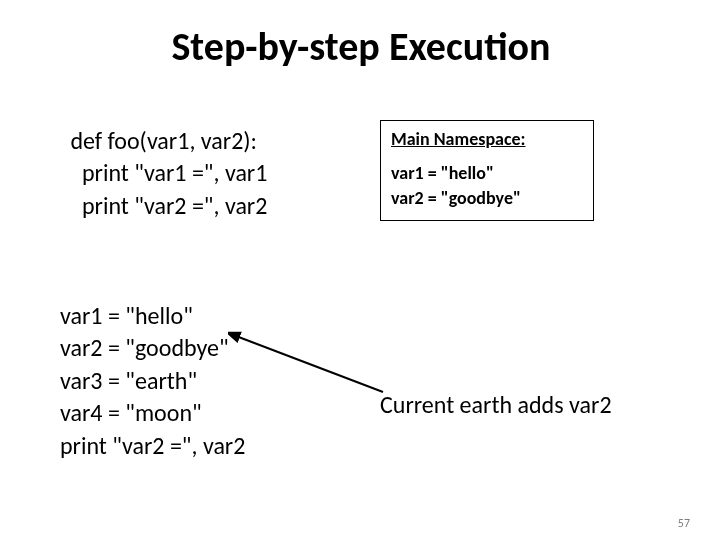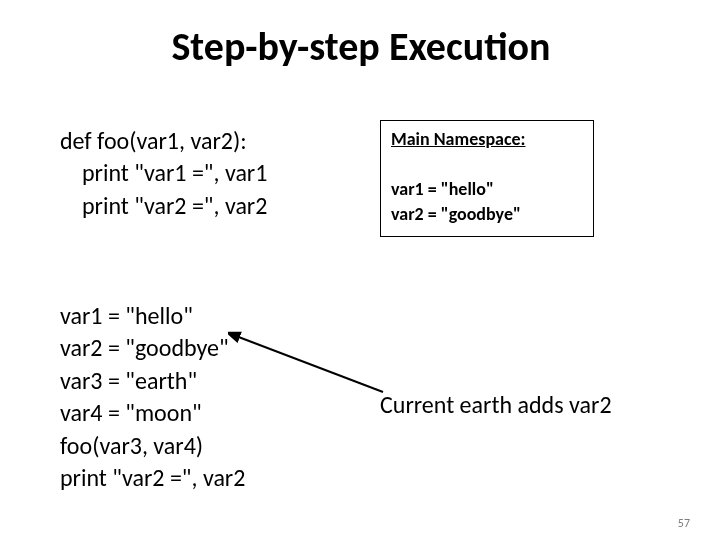--- a/index.html
+++ b/index.html
@@ -1,23 +1,23 @@
 <!DOCTYPE html>
 <html><head>
 <meta charset="utf-8">
 <style>
   * { margin: 0; padding: 0; box-sizing: border-box; }
   html, body { width: 720px; height: 540px; background: #fff; font-family: Calibri, Arial, sans-serif; color: #000; overflow: hidden; }
   .slide { position: relative; width: 720px; height: 540px; }
   .title { position: absolute; top: 22px; left: 1px; width: 720px; text-align: center; font-size: 40px; font-weight: 700; }
-  .code-left { position: absolute; left: 60px; top: 125px; font-size: 24px; line-height: 1.35; }
+  .code-left { position: absolute; left: 60px; top: 125px; font-size: 24px; line-height: 1.35; text-align: center; }
   .code-bottom { position: absolute; left: 60px; top: 300px; font-size: 24px; line-height: 1.35; }
   .indent { padding-left: 22px; }
   .ns-box { position: absolute; left: 380px; top: 120px; width: 214px; border: 1.5px solid #000; padding: 6px 10px 10px 10px; font-size: 18px; line-height: 1.35; }
-  .ns-title { text-decoration: underline; font-weight: 700; margin-bottom: 26px; }
+  .ns-title { text-decoration: underline; font-weight: 700; margin-bottom: 10px; }
   .ns-line { font-weight: 700; }
   .annotation { position: absolute; left: 380px; top: 390px; font-size: 24px; }
   .arrow { position: absolute; left: 228px; top: 326px; width: 160px; height: 70px; pointer-events: none; }
   .slide-num { position: absolute; right: 30px; bottom: 10px; font-size: 12px; color: #7f7f7f; }
 </style>
 </head>
 <body>
 
 <div class="slide">
 
@@ -33,21 +33,20 @@
     <div class="ns-title">Main Namespace:</div>
     <div class="ns-line">var1 = "hello"</div>
     <div class="ns-line">var2 = "goodbye"</div>
   </div>
 
   <div class="code-bottom">
     <div>var1 = "hello"</div>
     <div>var2 = "goodbye"</div>
     <div>var3 = "earth"</div>
     <div>var4 = "moon"</div>
-    <div>foo(var3, var4)</div>
     <div>print "var2 =", var2</div>
   </div>
 
   <svg class="arrow" viewBox="0 0 160 70">
     <defs>
       <marker id="ah" markerWidth="10" markerHeight="10" refX="2" refY="3" orient="auto">
         <path d="M0,0 L0,6 L8,3 z" fill="#000"></path>
       </marker>
     </defs>
     <line x1="155" y1="66" x2="8" y2="10" stroke="#000" stroke-width="2" marker-end="url(#ah)"></line>

